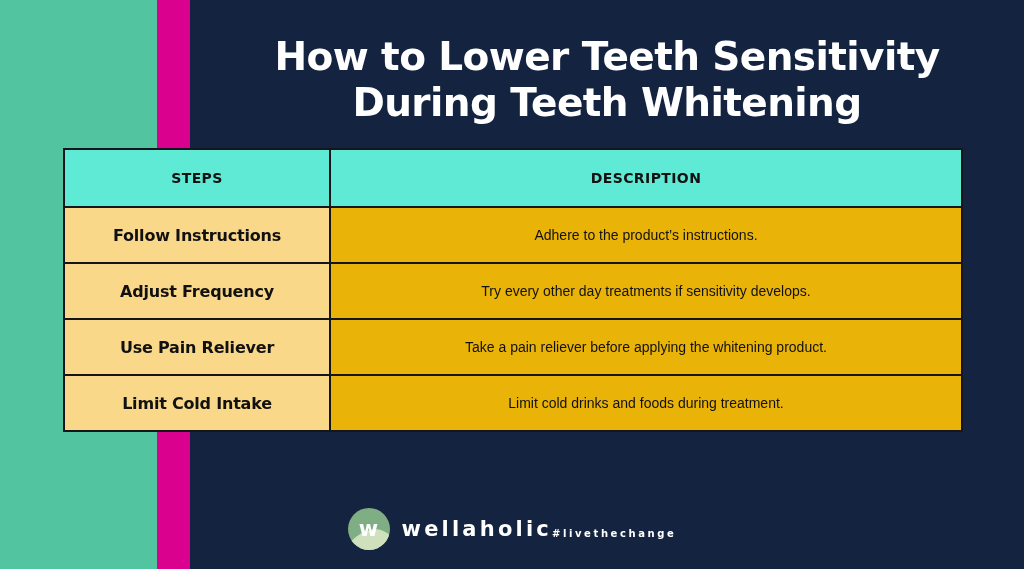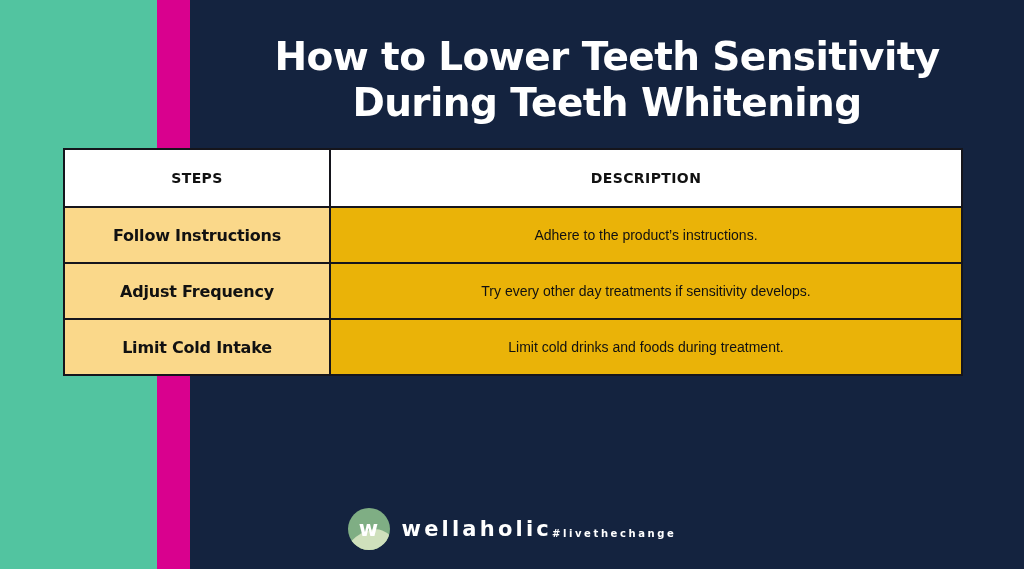--- a/index.html
+++ b/index.html
@@ -87,21 +87,21 @@
     padding: 6px 10px;
     vertical-align: middle;
     text-align: center;
     color: #111111;
   }
 
   col.col-steps { width: 266px; }
   col.col-desc  { width: 632px; }
 
   thead th {
-    background: #ffffff;
+    background: #5eead4;
     height: 58px;
     font-family: "DejaVu Sans", sans-serif;
     font-weight: bold;
     font-size: 14px;
     letter-spacing: 0.4px;
   }
 
   tbody td.step-cell {
     background: #fad88a;
     font-family: "DejaVu Sans", sans-serif;
@@ -222,20 +222,24 @@
         </tr>
       </thead>
       <tbody>
         <tr>
           <td class="step-cell">Follow Instructions</td>
           <td class="desc-cell">Adhere to the product’s instructions.</td>
         </tr>
         <tr>
           <td class="step-cell">Adjust Frequency</td>
           <td class="desc-cell">Try every other day treatments if sensitivity develops.</td>
+        </tr>
+        <tr>
+          <td class="step-cell">Use Pain Reliever</td>
+          <td class="desc-cell">Take a pain reliever before applying the whitening product.</td>
         </tr>
         <tr>
           <td class="step-cell">Limit Cold Intake</td>
           <td class="desc-cell">Limit cold drinks and foods during treatment.</td>
         </tr>
       </tbody>
     </table>
   </div>
 
   <div class="logo-wrap">

